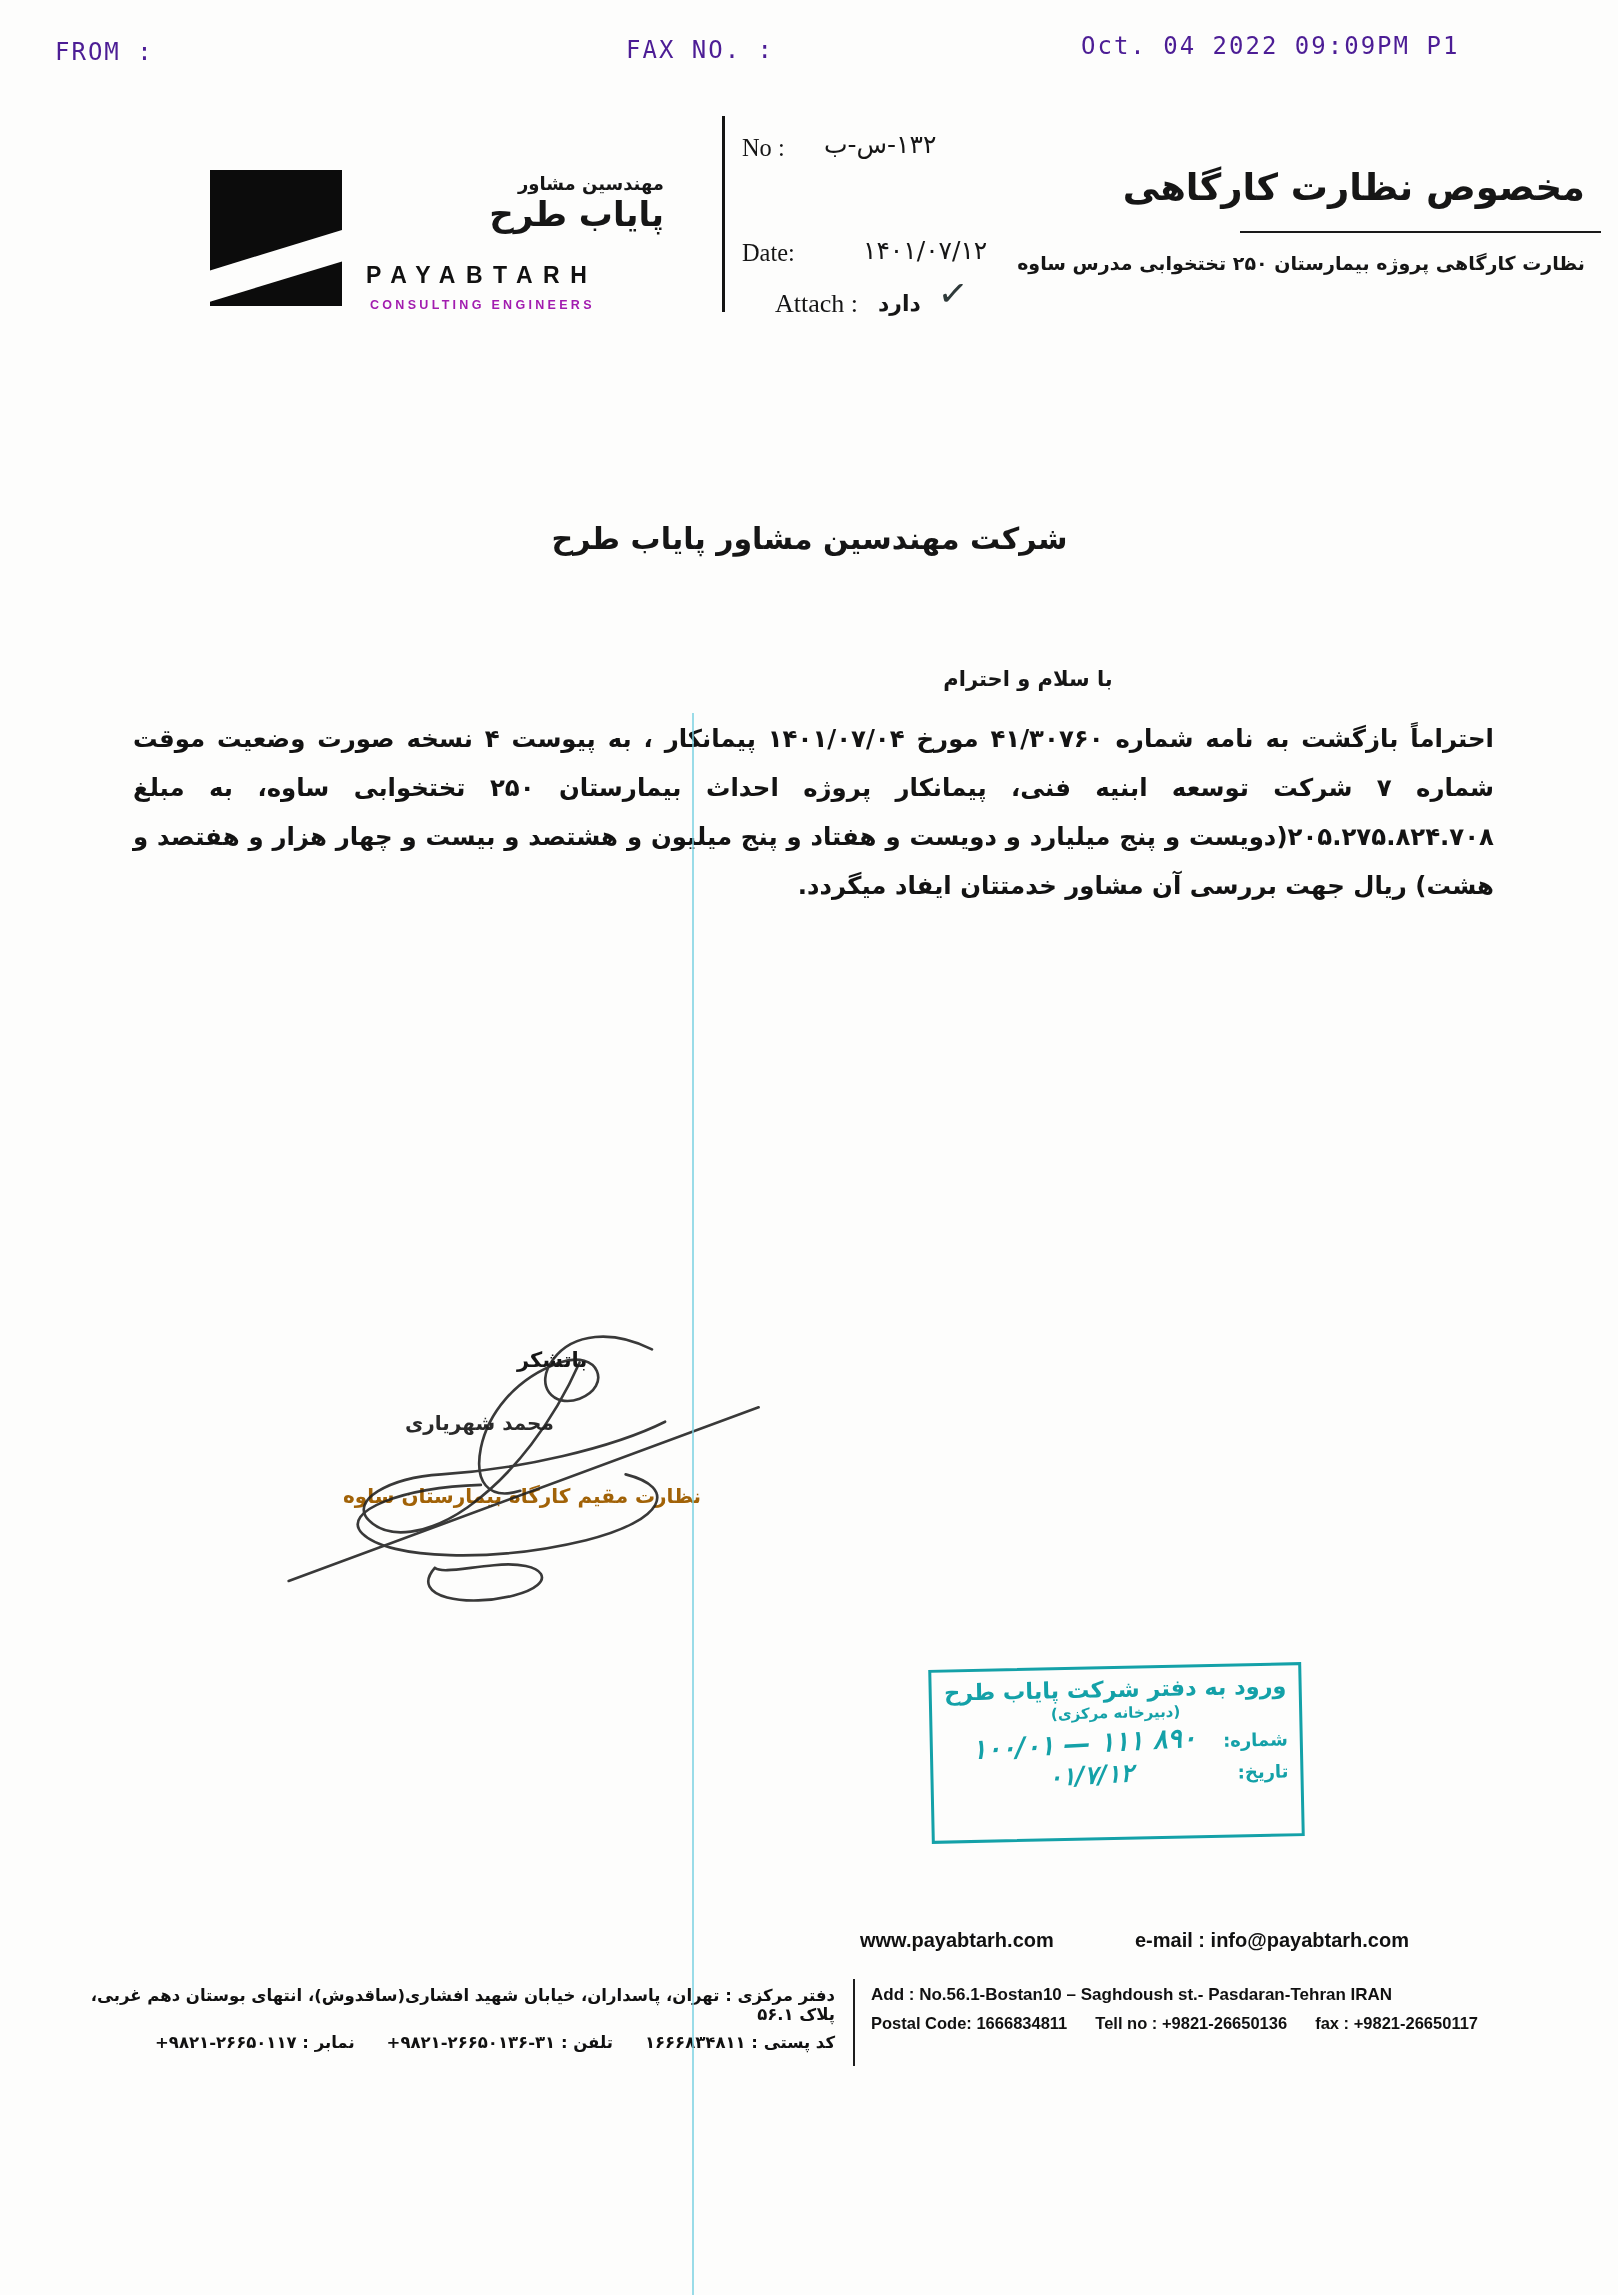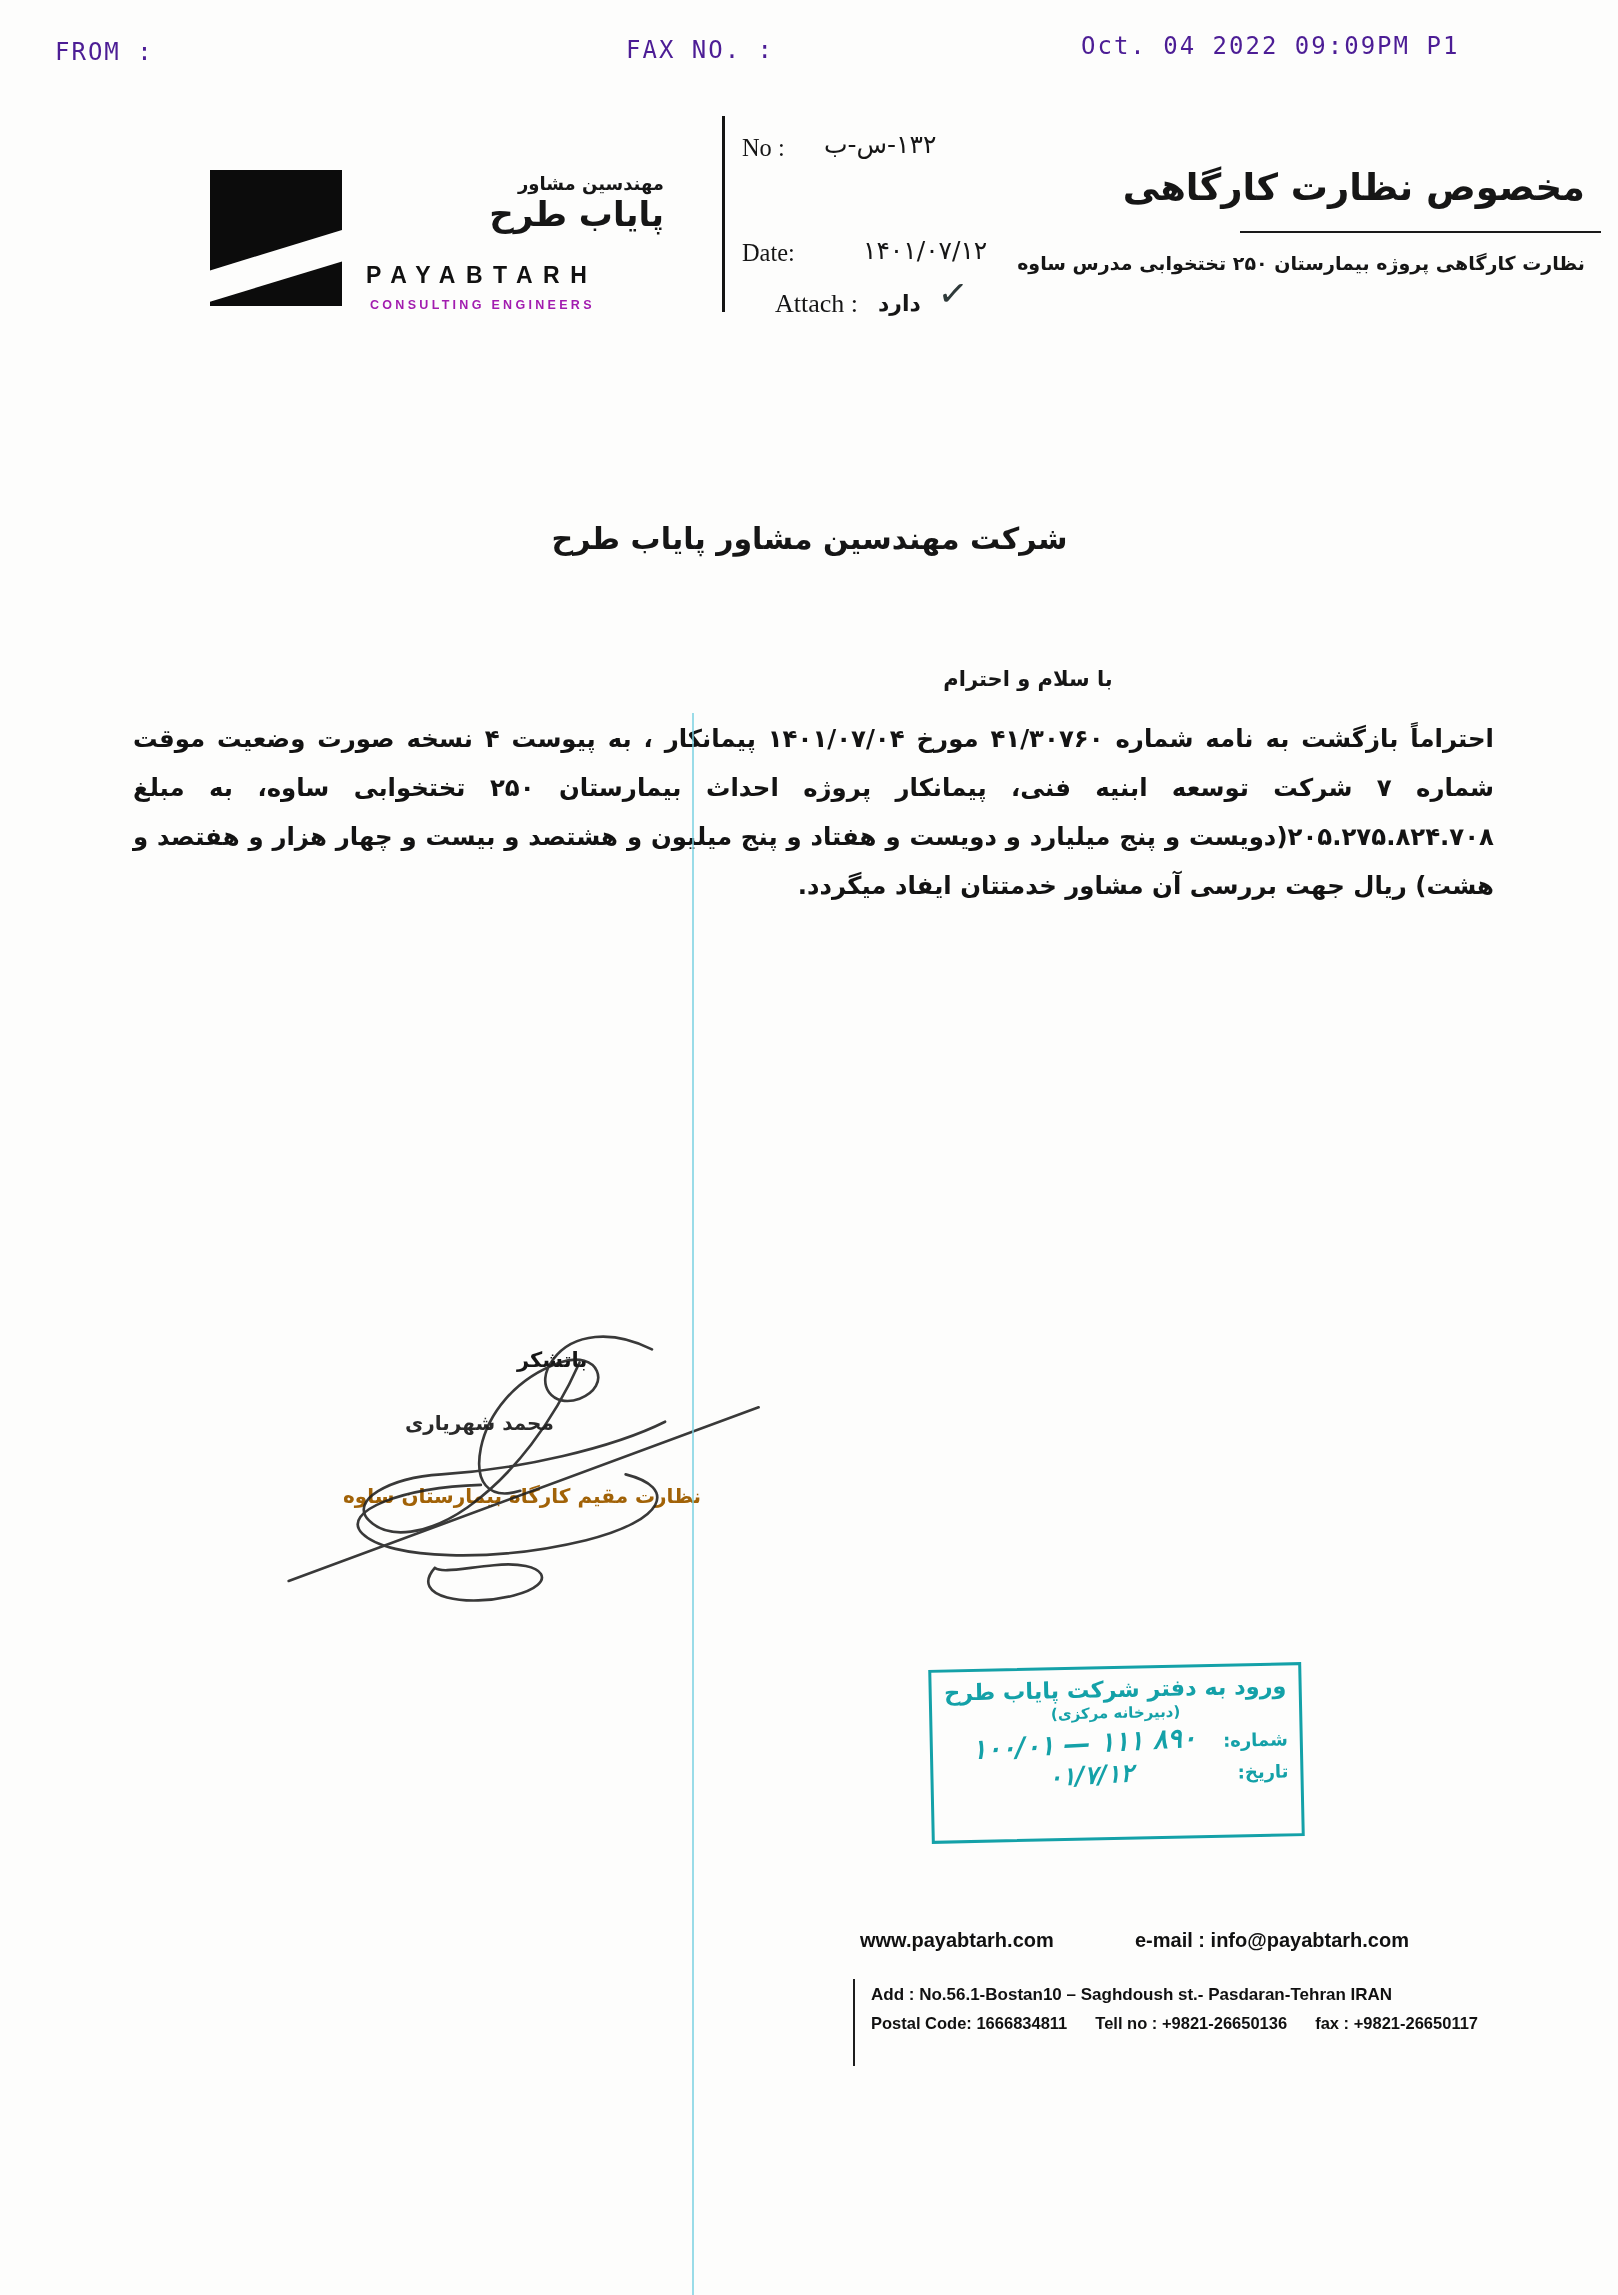--- a/index.html
+++ b/index.html
@@ -143,17 +143,25 @@
 
   <div class="abs ftr-en">
     <div class="ftr-en-1">Add : No.56.1-Bostan10 – Saghdoush st.- Pasdaran-Tehran IRAN</div>
     <div class="ftr-en-2">
       <span>Postal Code: 1666834811</span>
       <span>Tell no : +9821-26650136</span>
       <span>fax : +9821-26650117</span>
     </div>
   </div>
 
+  <div class="abs fa ftr-fa">
+    <div class="ftr-fa-1">دفتر مرکزی : تهران، پاسداران، خیابان شهید افشاری(ساقدوش)، انتهای بوستان دهم غربی، پلاک ۵۶.۱</div>
+    <div class="ftr-fa-2">
+      <span>کد پستی : ۱۶۶۶۸۳۴۸۱۱</span>
+      <span>تلفن : ۳۱-۲۶۶۵۰۱۳۶-۹۸۲۱+</span>
+      <span>نمابر : ۲۶۶۵۰۱۱۷-۹۸۲۱+</span>
+    </div>
+  </div>
 
   <div class="abs scan-line"></div>
 
 </div>
 
 
 </body></html>

